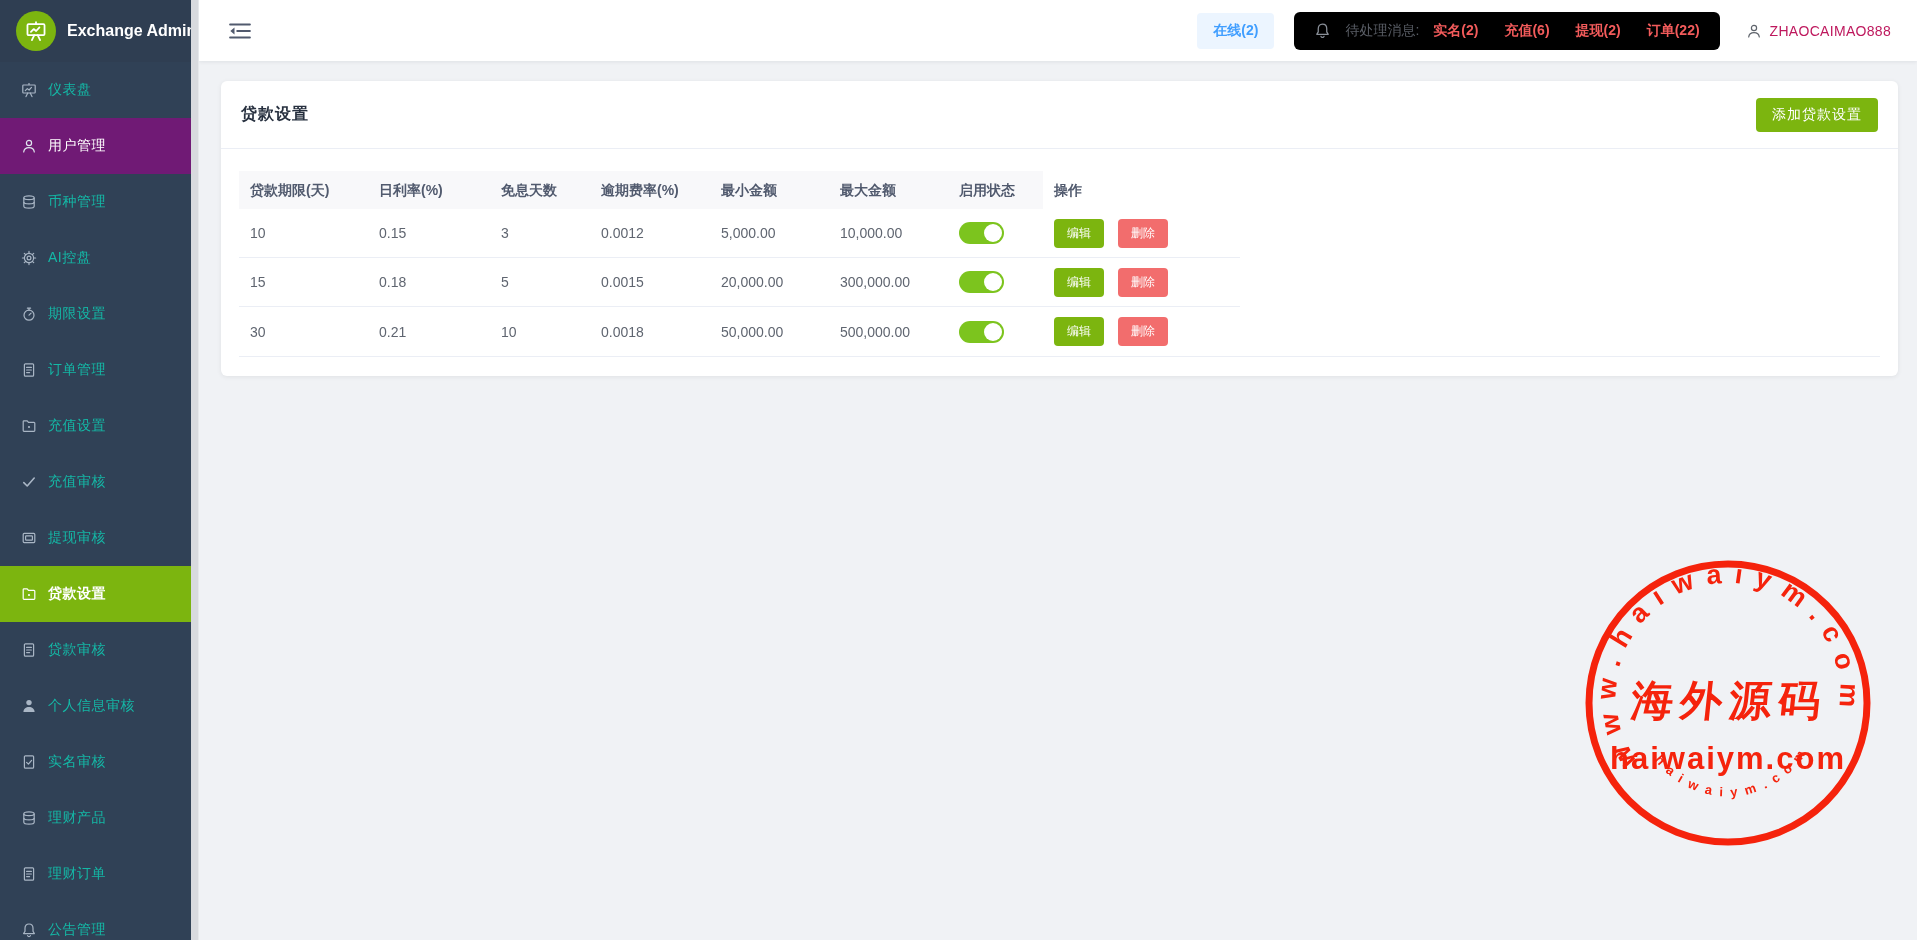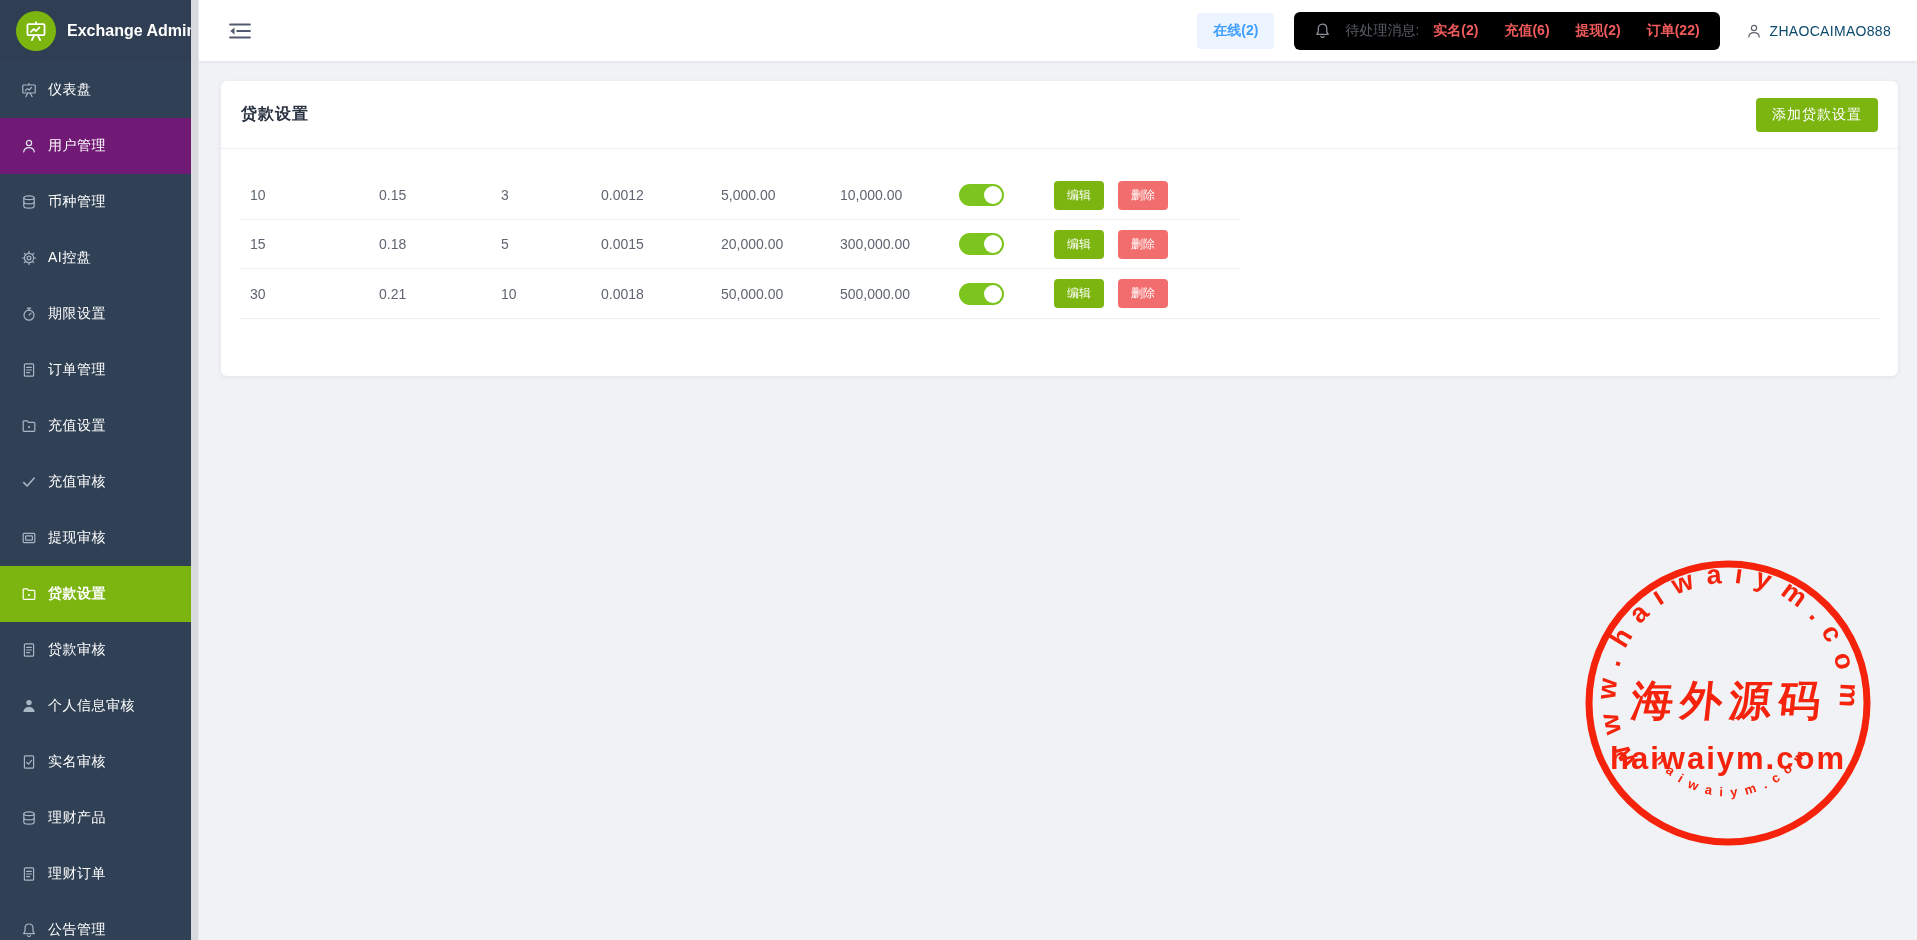--- a/index.html
+++ b/index.html
@@ -6,21 +6,21 @@
   html,body { width:1917px; height:940px; overflow:hidden; }
   body { position:relative; background:#f0f2f5; font-family:"Liberation Sans","DejaVu Sans",sans-serif; font-size:14px; color:#606266; }
 
   
   .sidebar { position:absolute; left:0; top:0; width:191px; height:940px; background:#304156; z-index:5; }
   .logo { height:62px; display:flex; align-items:center; padding-left:16px; background:#2f3e52; }
   .logo-badge { width:40px; height:40px; border-radius:50%; background:#7cb50f; display:flex; align-items:center; justify-content:center; color:#fff; flex:0 0 auto; }
   .logo-badge svg { width:22px; height:22px; }
   .logo-title { color:#fff; font-weight:bold; font-size:16px; margin-left:11px; white-space:nowrap; }
   .menu { display:block; }
-  .menu-item { height:56px; display:flex; align-items:center; padding-left:21px; color:#ffffff; cursor:pointer; }
+  .menu-item { height:56px; display:flex; align-items:center; padding-left:21px; color:#14b8a6; cursor:pointer; }
   .menu-item .mi { width:16px; height:16px; display:inline-flex; color:#a9b6c5; }
   .menu-item .mi svg { width:16px; height:16px; }
   .mi-label { margin-left:11px; font-size:14px; letter-spacing:.5px; }
   .menu-item.highlighted { background:#701a75; color:#ffffff; }
   .menu-item.highlighted .mi { color:#dfe6ee; }
   .menu-item.active { background:#7cb50f; color:#fff; font-weight:bold; }
   .menu-item.active .mi { color:#fff; }
 
   
   .scrollstrip { position:absolute; left:191px; top:0; width:8px; height:940px; background:#d8dade; border-right:1px solid #e6e8eb; z-index:6; }
@@ -34,21 +34,21 @@
   .online-pill { background:#ecf5ff; color:#409eff; font-weight:bold; font-size:14px; padding:9px 16px; border-radius:4px; cursor:pointer; }
   .pending-pill { background:#000000; border-radius:6px; display:flex; align-items:center; padding:10px 20px; gap:14px; }
   .pending-pill .bell { width:17px; height:17px; color:#8a9099; display:inline-flex; }
   .pending-pill .bell svg { width:17px; height:17px; }
   .pending-label { color:#5a5e66; font-size:14px; }
   .pending-links { display:flex; gap:26px; }
   .pending-link { color:#f25b5b; font-weight:bold; font-size:14px; cursor:pointer; text-decoration:none; }
   .userbox { display:flex; align-items:center; gap:8px; cursor:pointer; padding-left:6px; }
   .userbox .ubi { width:16px; height:16px; color:#5f646c; display:inline-flex; }
   .userbox .ubi svg { width:16px; height:16px; }
-  .uname { color:#0c4a6e; font-size:14px; letter-spacing:.3px; }
+  .uname { color:#be185d; font-size:14px; letter-spacing:.3px; }
 
   
   .card { position:absolute; left:22px; top:81px; width:1677px; height:295px; background:#fff; border-radius:6px; box-shadow:0 1px 5px rgba(0,0,0,.07); }
   .card-head { height:68px; display:flex; align-items:center; padding:0 20px; border-bottom:1px solid #ebeef5; position:relative; }
   .card-head h2 { font-size:16px; font-weight:bold; color:#27303f; letter-spacing:1px; }
   .btn-add { margin-left:auto; background:#7cb50f; color:#fff; border:none; border-radius:4px; font-size:14px; padding:8px 16px; cursor:pointer; font-family:inherit; letter-spacing:1px; }
   .card-body { padding:22px 18px 0 18px; }
 
   .grid8 { display:grid; grid-template-columns:129px 122px 100px 120px 119px 119px 95px 197px; width:1001px; }
   .thead { height:38px; align-items:center; }
@@ -301,20 +301,38 @@
     </div>
   </header>
 
   <section class="card">
     <div class="card-head">
       <h2>贷款设置</h2>
       <button class="btn-add">添加贷款设置</button>
     </div>
     <div class="card-body">
 
+      <div class="thead grid8">
+
+          <div class="th">贷款期限(天)</div>
+
+          <div class="th">日利率(%)</div>
+
+          <div class="th">免息天数</div>
+
+          <div class="th">逾期费率(%)</div>
+
+          <div class="th">最小金额</div>
+
+          <div class="th">最大金额</div>
+
+          <div class="th">启用状态</div>
+
+          <div class="th">操作</div>
+        </div>
 
       <div class="tbody">
 
           <div class="trow grid8">
             <div class="td">10</div>
             <div class="td">0.15</div>
             <div class="td">3</div>
             <div class="td">0.0012</div>
             <div class="td">5,000.00</div>
             <div class="td">10,000.00</div>

